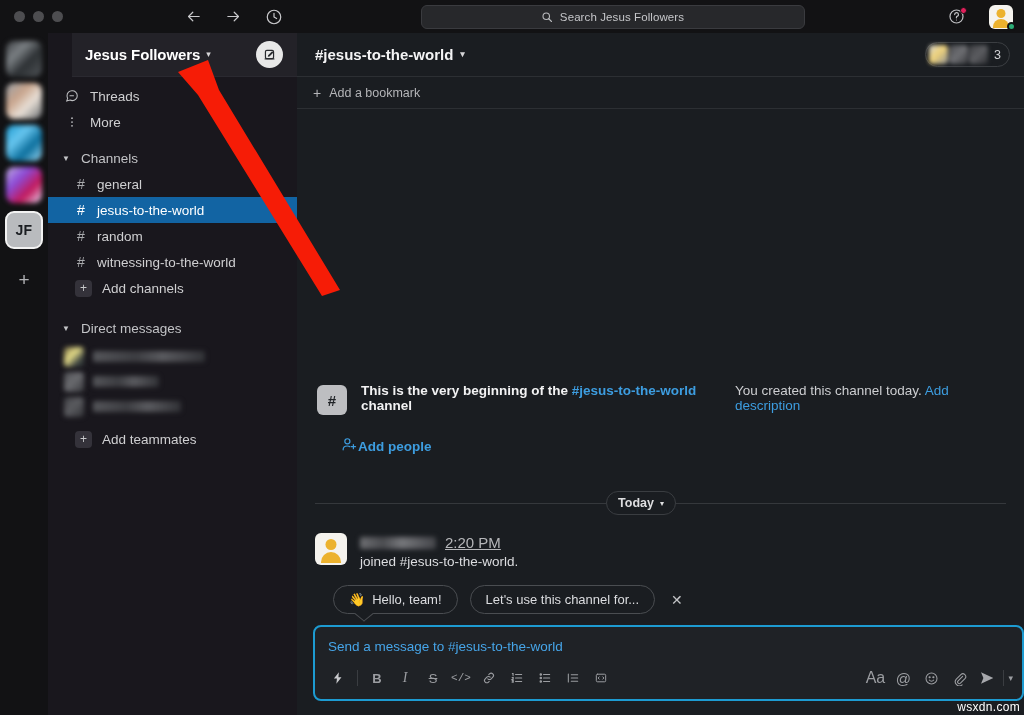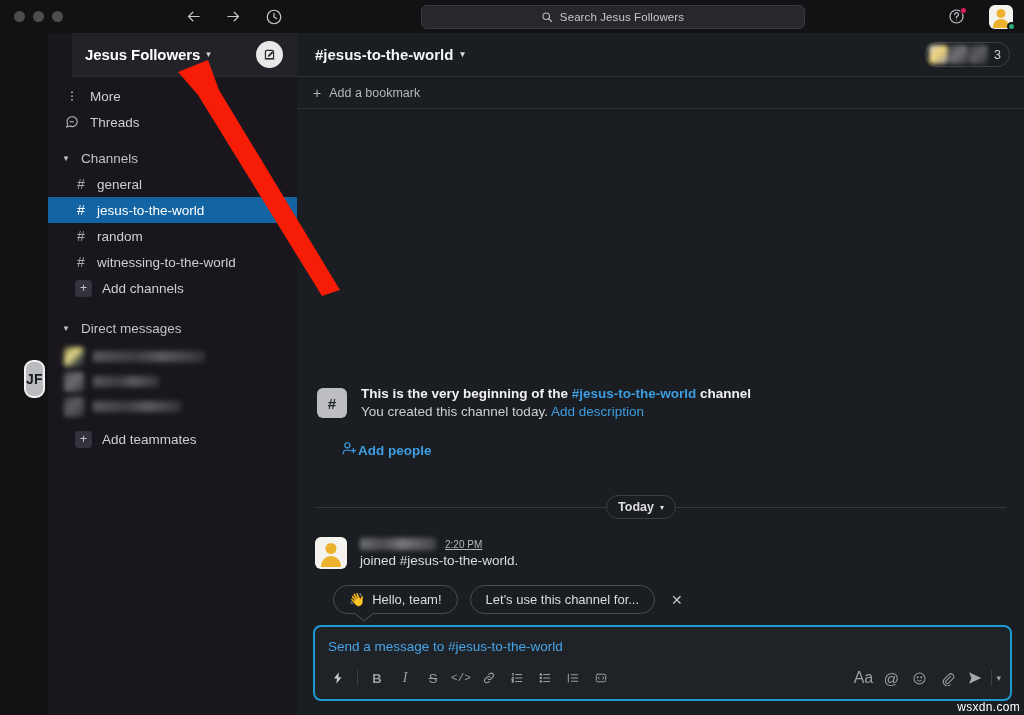--- a/index.html
+++ b/index.html
@@ -64,21 +64,21 @@
     width: 9px; height: 9px; border-radius: 50%;
     background: #2bac76; border: 2px solid #121214;
   }
 
   
   .body { flex: 1; display: flex; min-height: 0; }
 
   
   .rail {
     width: 48px; flex: 0 0 48px; background: #121214;
-    display: flex; flex-direction: row; align-items: center;
+    display: flex; flex-direction: column; align-items: center;
     padding-top: 8px; gap: 6px;
   }
   .wsicon { width: 36px; height: 36px; border-radius: 8px; overflow: hidden; position: relative; }
   .ws-active {
     width: 38px; height: 38px; border-radius: 9px;
     background: #b9bbbe; border: 2px solid #f2f2f2;
     display: flex; align-items: center; justify-content: center;
     color: #1a1d21; font-size: 14px; font-weight: bold; letter-spacing: .3px;
     margin-top: 2px;
   }
@@ -173,21 +173,21 @@
 
   .msgscroll { flex: 1; display: flex; flex-direction: column; justify-content: flex-end; min-height: 0; padding-bottom: 2px; }
 
   .intro { padding: 0 20px 0 20px; display: flex; gap: 14px; align-items: flex-start; }
   .introhash {
     width: 30px; height: 30px; border-radius: 6px; background: #bdbec1;
     color: #1f2226; font-size: 15px; font-weight: bold;
     display: flex; align-items: center; justify-content: center; flex: 0 0 30px;
     margin-top: 2px;
   }
-  .introtxt { display: flex; flex-direction: column; gap: 3px; }
+  .introtxt { display: flex; flex-direction: row; gap: 3px; }
   .introline1 { font-size: 13.5px; color: #f2f2f3; font-weight: bold; }
   .introline1 .chanlink { color: #3d9de0; font-weight: bold; }
   .introline2 { font-size: 13.5px; color: #cdced1; }
   .introline2 .link { color: #3d9de0; }
   .addpeople {
     margin: 21px 0 0 44px; display: flex; align-items: center; gap: 0;
     color: #3d9de0; font-size: 13.5px; font-weight: bold;
   }
 
   .daydiv { display: flex; align-items: center; margin: 35px 0 14px 0; padding: 0 18px; }
@@ -205,39 +205,39 @@
   .msgav {
     width: 32px; height: 32px; border-radius: 6px; background: #f5f3ee;
     position: relative; flex: 0 0 32px;
   }
   .msgav .head { position:absolute; top:6px; left:50%; transform:translateX(-50%); width:11px; height:11px; border-radius:50%; background:#ecb22e; }
   .msgav .body { position:absolute; bottom:2px; left:50%; transform:translateX(-50%); width:20px; height:11px; border-radius:10px 10px 0 0; background:#ecb22e; }
   .msgbody { display: flex; flex-direction: column; gap: 3px; padding-top: 1px; }
   .msgmeta { display: flex; align-items: center; gap: 9px; }
   .nameblur { width: 76px; height: 12px; border-radius: 2px; filter: blur(2.4px);
               background: linear-gradient(90deg,#6e6f73 0%,#4b4c50 30%,#76777b 55%,#44454a 100%); }
-  .msgtime { color: #b6b7ba; font-size: 10px; text-decoration: underline; }
+  .msgtime { color: #b6b7ba; font-size: 15px; text-decoration: underline; }
   .msgtext { color: #dcdde0; font-size: 13.5px; }
 
   .chips { display: flex; align-items: center; gap: 12px; padding: 16px 0 0 36px; }
   .chip {
     height: 29px; border: 1px solid #4a4d51; border-radius: 16px;
     display: flex; align-items: center; gap: 7px; padding: 0 15px;
     color: #dcdde0; font-size: 13px; position: relative; background: #1a1d21;
   }
   .chip.tail::after {
     content: ""; position: absolute; left: 24px; bottom: -7px;
     width: 11px; height: 11px; background: #1a1d21;
     border-right: 1px solid #4a4d51; border-bottom: 1px solid #4a4d51;
     transform: rotate(45deg) skew(-6deg,-6deg);
   }
   .chipx { color: #c3c4c7; font-size: 14px; margin-left: 4px; }
 
   
-  .composerwrap { padding: 9px 12px 14px 16px; }
+  .composerwrap { padding: 9px 0 14px 16px; }
   .composer {
     border: 2px solid #1d9bd1; border-radius: 8px;
     background: #1f2226; overflow: hidden;
   }
   .cinput { padding: 12px 13px 10px 13px; color: #46a5e8; font-size: 13.5px; }
   .ctoolbar {
     display: flex; align-items: center; justify-content: space-between;
     padding: 2px 9px 9px 9px;
   }
   .tgroup { display: flex; align-items: center; }
@@ -343,36 +343,36 @@
               <path d="M5 19h14"></path>
               <rect x="5.5" y="5.5" width="13" height="13" rx="2.2"></rect>
               <path d="M16.2 6.6l-6.4 6.4-.5 2.6 2.6-.5 6.4-6.4-2.1-2.1z" fill="currentColor" stroke="none"></path>
             </svg>
         </div>
       </div>
 
       <div class="navlist">
         <div class="navrow">
           <span class="gl">
+            <svg width="14" height="14" viewBox="0 0 24 24" fill="none" stroke="currentColor" stroke-width="1.8" stroke-linecap="round">
+                <path d="M21 11.5a8.4 8.4 0 0 1-8.5 8.4 8.9 8.9 0 0 1-3.9-.9L3 20.5l1.6-4.8a8.2 8.2 0 0 1-1.1-4.2A8.4 8.4 0 0 1 12 3a8.4 8.4 0 0 1 9 8.5z"></path>
+                <line x1="8.5" y1="11.5" x2="14.5" y2="11.5"></line>
+              </svg>
+          </span>
+          <span>Threads</span>
+        </div>
+        <div class="navrow">
+          <span class="gl">
             <svg width="14" height="14" viewBox="0 0 24 24" fill="currentColor">
                 <circle cx="12" cy="5.5" r="1.5"></circle>
                 <circle cx="12" cy="12" r="1.5"></circle>
                 <circle cx="12" cy="18.5" r="1.5"></circle>
               </svg>
           </span>
           <span>More</span>
-        </div>
-        <div class="navrow">
-          <span class="gl">
-            <svg width="14" height="14" viewBox="0 0 24 24" fill="none" stroke="currentColor" stroke-width="1.8" stroke-linecap="round">
-                <path d="M21 11.5a8.4 8.4 0 0 1-8.5 8.4 8.9 8.9 0 0 1-3.9-.9L3 20.5l1.6-4.8a8.2 8.2 0 0 1-1.1-4.2A8.4 8.4 0 0 1 12 3a8.4 8.4 0 0 1 9 8.5z"></path>
-                <line x1="8.5" y1="11.5" x2="14.5" y2="11.5"></line>
-              </svg>
-          </span>
-          <span>Threads</span>
         </div>
       </div>
 
       <div class="sechead">
         <span class="tri">▼</span>
         <span>Channels</span>
       </div>
 
       <div>
         <div class="chanrow">

